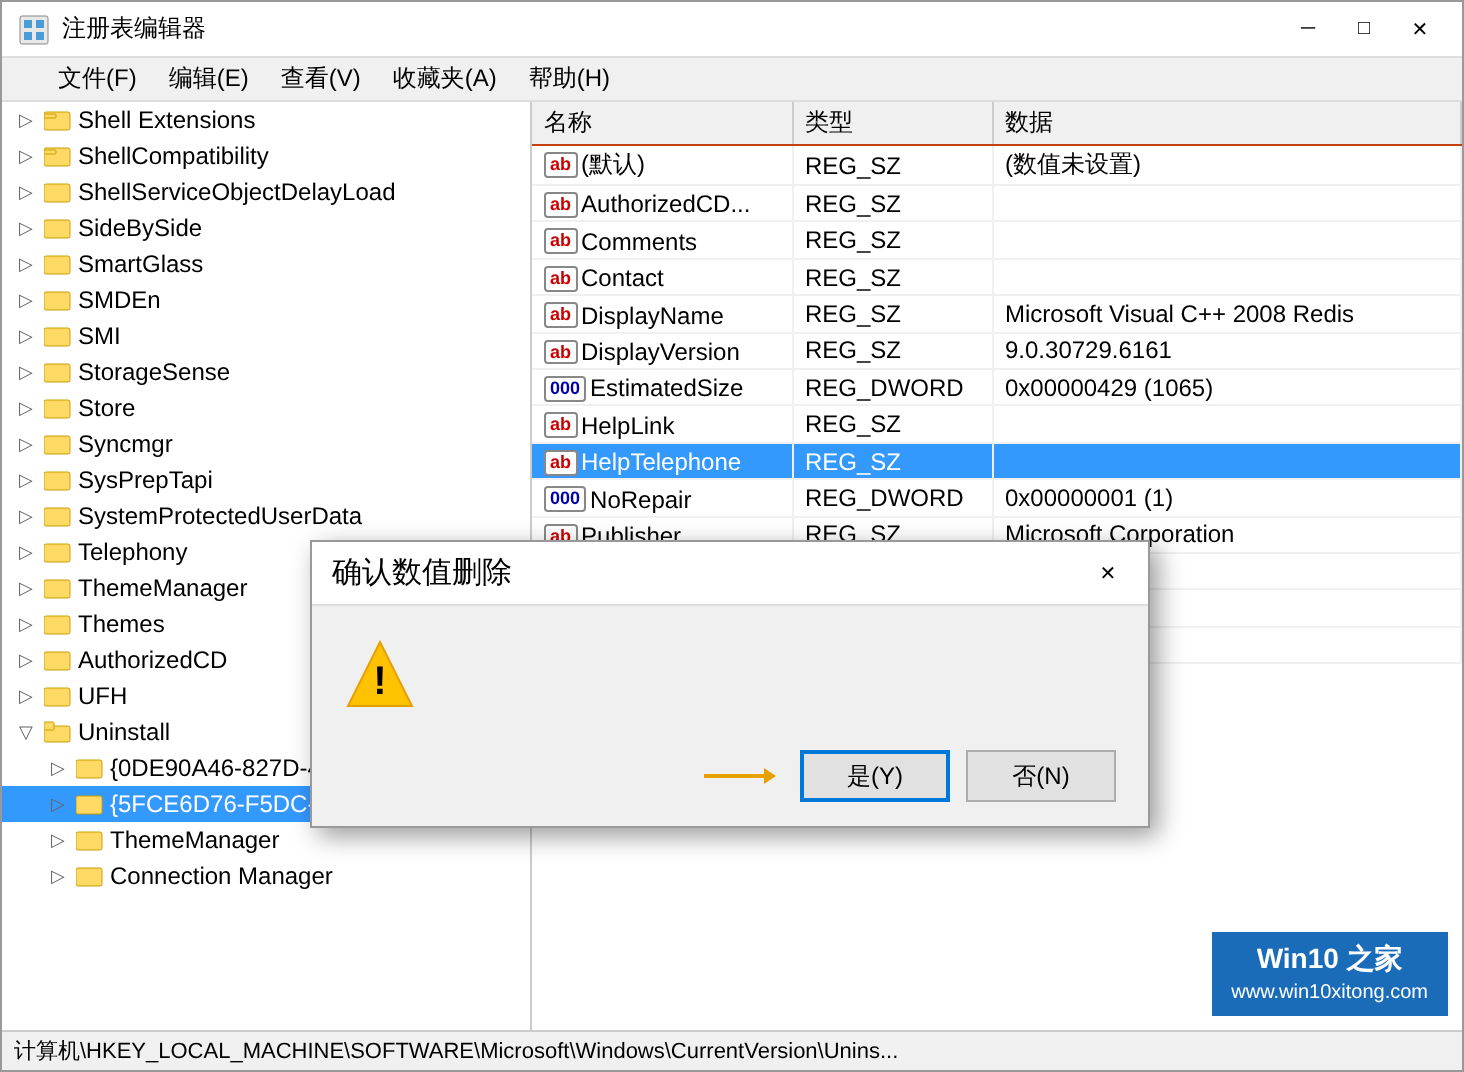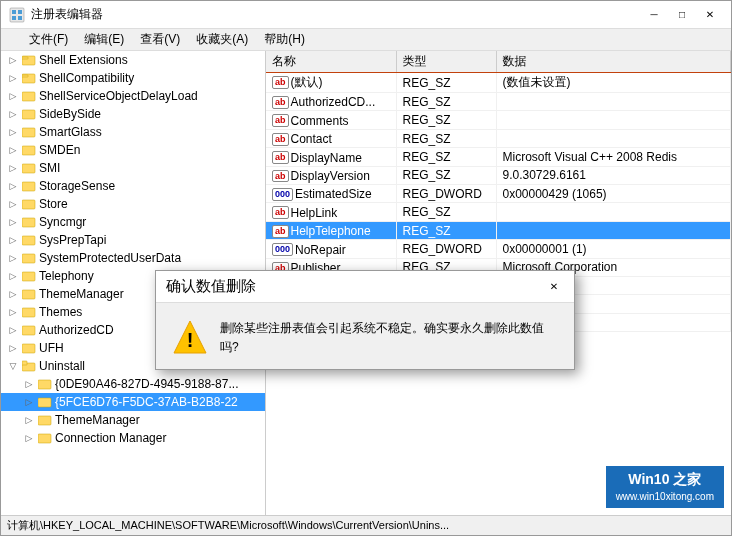--- a/index.html
+++ b/index.html
@@ -707,21 +707,30 @@
       <span class="dialog-title-text">确认数值删除</span>
       <button class="dialog-close-btn">✕</button>
     </div>
     <div class="dialog-body">
       <div class="warning-icon">
         <svg viewBox="0 0 36 36" width="36" height="36">
           <polygon points="18,2 34,34 2,34" fill="#ffc200" stroke="#e6a000" stroke-width="1"></polygon>
           <text x="18" y="28" text-anchor="middle" font-size="20" font-weight="bold" fill="#000">!</text>
         </svg>
       </div>
-      <div class="dialog-message">删除某些注册表值会引起系统不稳定。确实要永久删除此数值吗?</div>
+    </div>
+    <div class="dialog-footer">
+      <div class="dialog-arrow">
+        <svg width="36" height="16" viewBox="0 0 36 16">
+          <line x1="0" y1="8" x2="30" y2="8" stroke="#e8a000" stroke-width="2"></line>
+          <polygon points="30,4 36,8 30,12" fill="#e8a000"></polygon>
+        </svg>
+      </div>
+      <button class="dialog-btn primary">是(Y)</button>
+      <button class="dialog-btn">否(N)</button>
     </div>
   </div>
 </div>
 
 <div class="watermark">
   <div style="background:#1a6cb8; color:#fff; padding:4px 10px; display:inline-block; text-align:center; font-size:14px; font-weight:bold; line-height:1.4;">
     <div>Win10 之家</div>
     <div style="font-size:10px; font-weight:normal;">www.win10xitong.com</div>
   </div>
 </div>

